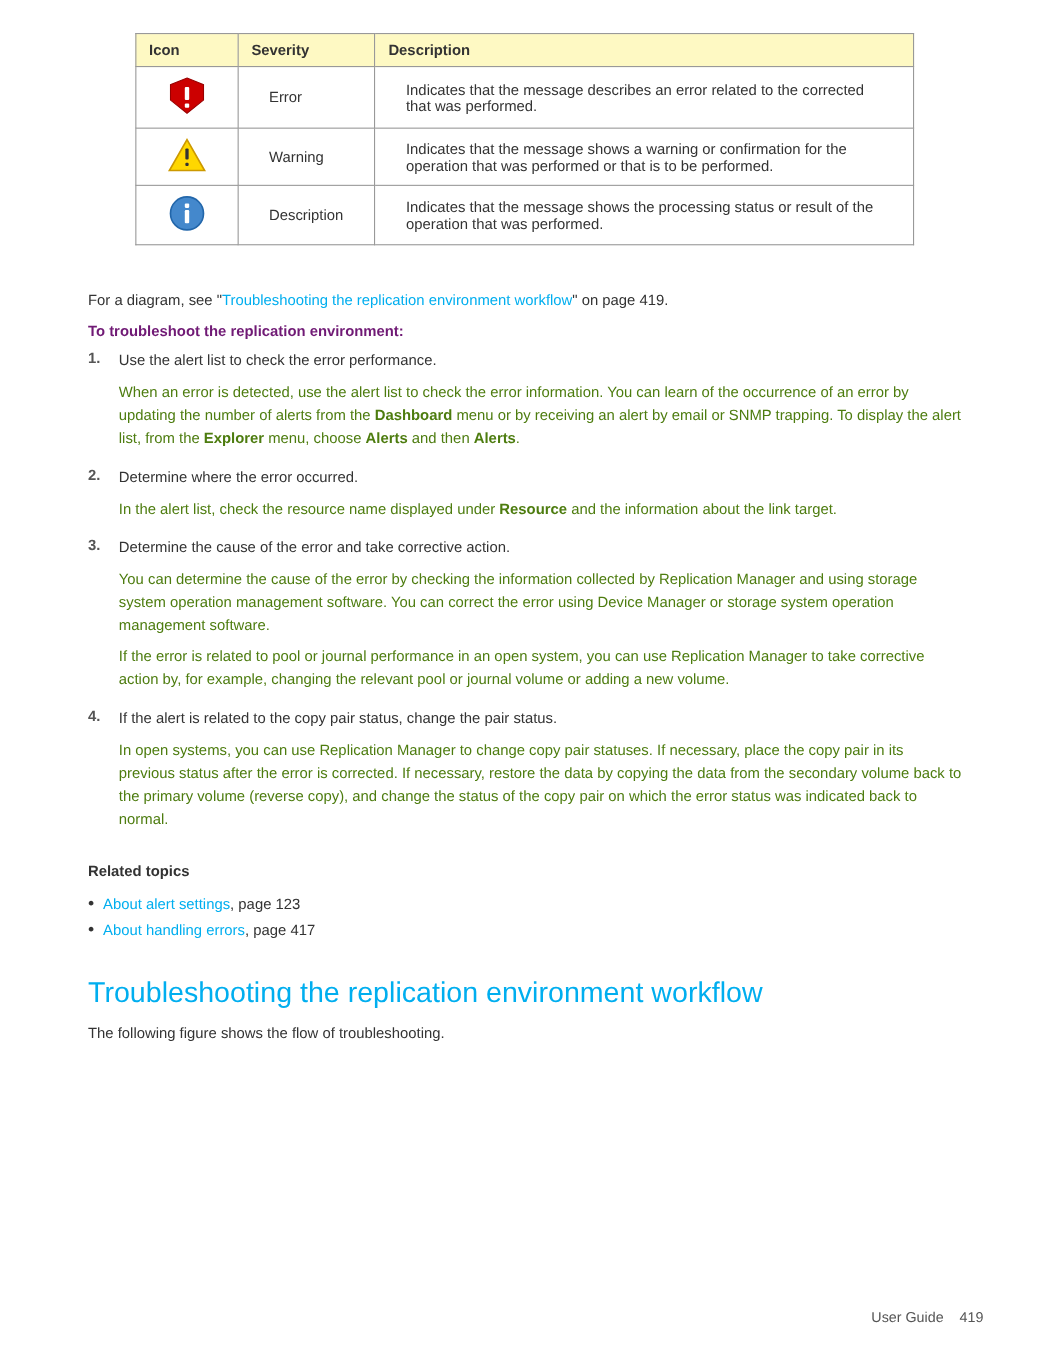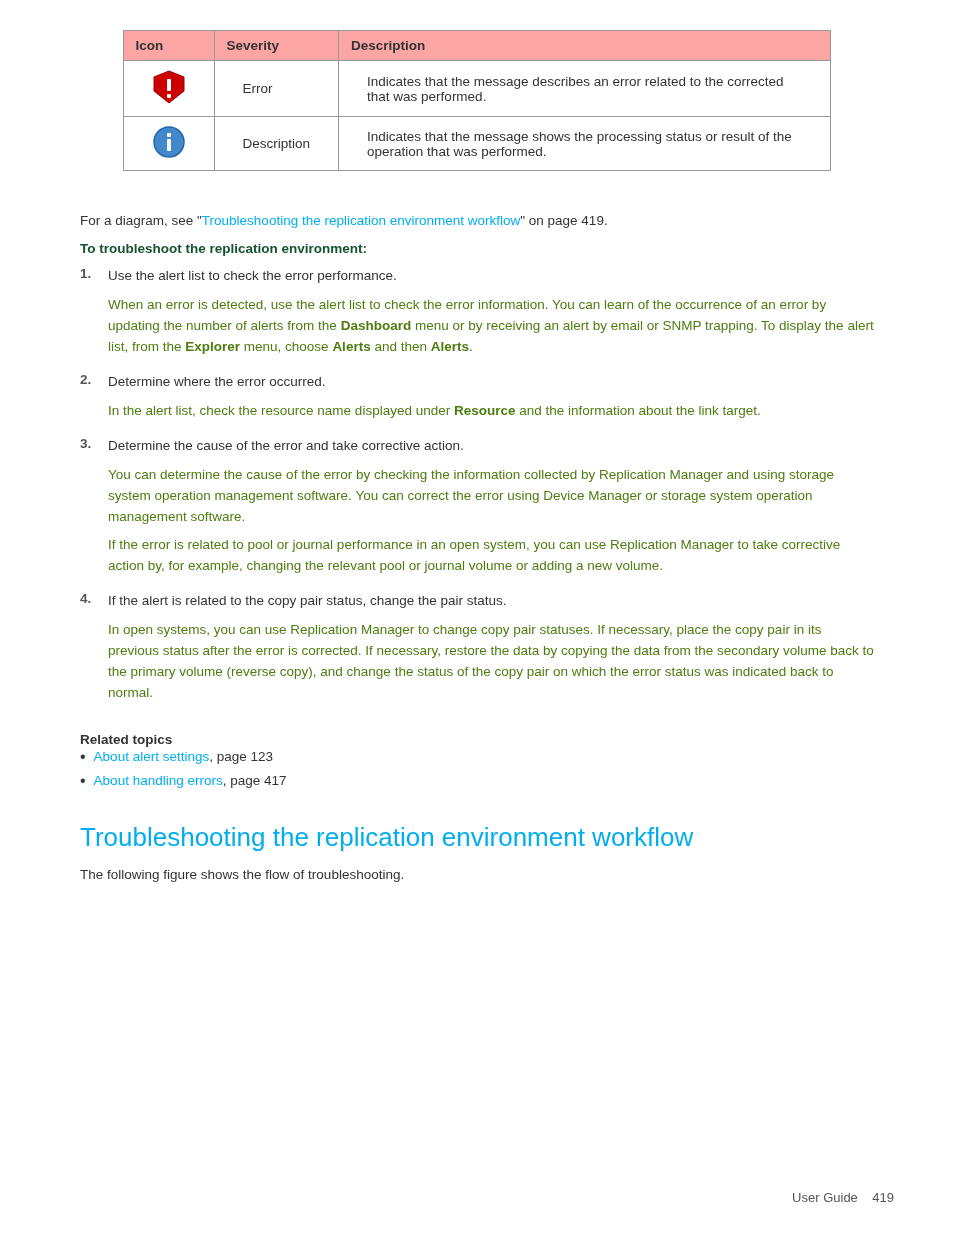--- a/index.html
+++ b/index.html
@@ -20,21 +20,21 @@
 
     
     .icon-table {
       border-collapse: collapse;
       width: 85%;
       margin: 0 auto 40px auto;
     }
 
     .icon-table th {
       border: 1px solid #999;
-      background: #fca5a5;
+      background: #fef9c3;
       padding: 7px 12px;
       text-align: left;
       font-weight: bold;
       font-size: 13.5px;
     }
 
     .icon-table td {
       border: 1px solid #999;
       padding: 8px 28px;
       vertical-align: middle;
@@ -49,21 +49,21 @@
     
     .section-title {
       color: #00aeef;
       font-size: 26px;
       font-weight: normal;
       margin-bottom: 12px;
       margin-top: 10px;
     }
 
     .section-subtitle {
-      color: #14532d;
+      color: #701a75;
       font-size: 13.5px;
       font-weight: bold;
       margin-bottom: 10px;
     }
 
     .main-content {
       padding: 0 20px;
     }
 
     .intro-text {
@@ -115,21 +115,21 @@
     }
 
     .bold {
       font-weight: bold;
     }
 
     
     .related-topics-title {
       font-weight: bold;
       font-size: 13.5px;
-      margin-bottom: 0;
+      margin-bottom: 13px;
       margin-top: 20px;
     }
 
     .bullet-list {
       list-style: none;
       padding: 0;
       margin: 0 0 30px 0;
     }
 
     .bullet-list li {
@@ -179,20 +179,33 @@
           <polygon points="17,2 32,8 32,22 17,34 2,22 2,8" fill="#cc0000" stroke="#990000" stroke-width="1"></polygon>
 
           <rect x="15" y="10" width="4" height="12" rx="1" fill="white"></rect>
           <rect x="15" y="25" width="4" height="4" rx="1" fill="white"></rect>
         </svg>
       </td>
       <td>Error</td>
       <td>Indicates that the message describes an error related to the corrected that was performed.</td>
     </tr>
 
+    <tr>
+      <td class="icon-cell">
+        <svg width="36" height="32" viewBox="0 0 36 32">
+
+          <polygon points="18,2 34,30 2,30" fill="#FFD700" stroke="#CC9900" stroke-width="1.5"></polygon>
+
+          <rect x="16.5" y="10" width="3" height="10" rx="1" fill="#333"></rect>
+          <rect x="16.5" y="23" width="3" height="3" rx="1" fill="#333"></rect>
+        </svg>
+      </td>
+      <td>Warning</td>
+      <td>Indicates that the message shows a warning or confirmation for the operation that was performed or that is to be performed.</td>
+    </tr>
 
     <tr>
       <td class="icon-cell">
         <svg width="34" height="34" viewBox="0 0 34 34">
 
           <circle cx="17" cy="17" r="15" fill="#4488cc" stroke="#2266aa" stroke-width="1.5"></circle>
 
           <rect x="15" y="8" width="4" height="4" rx="1" fill="white"></rect>
           <rect x="15" y="14" width="4" height="12" rx="1" fill="white"></rect>
         </svg>

